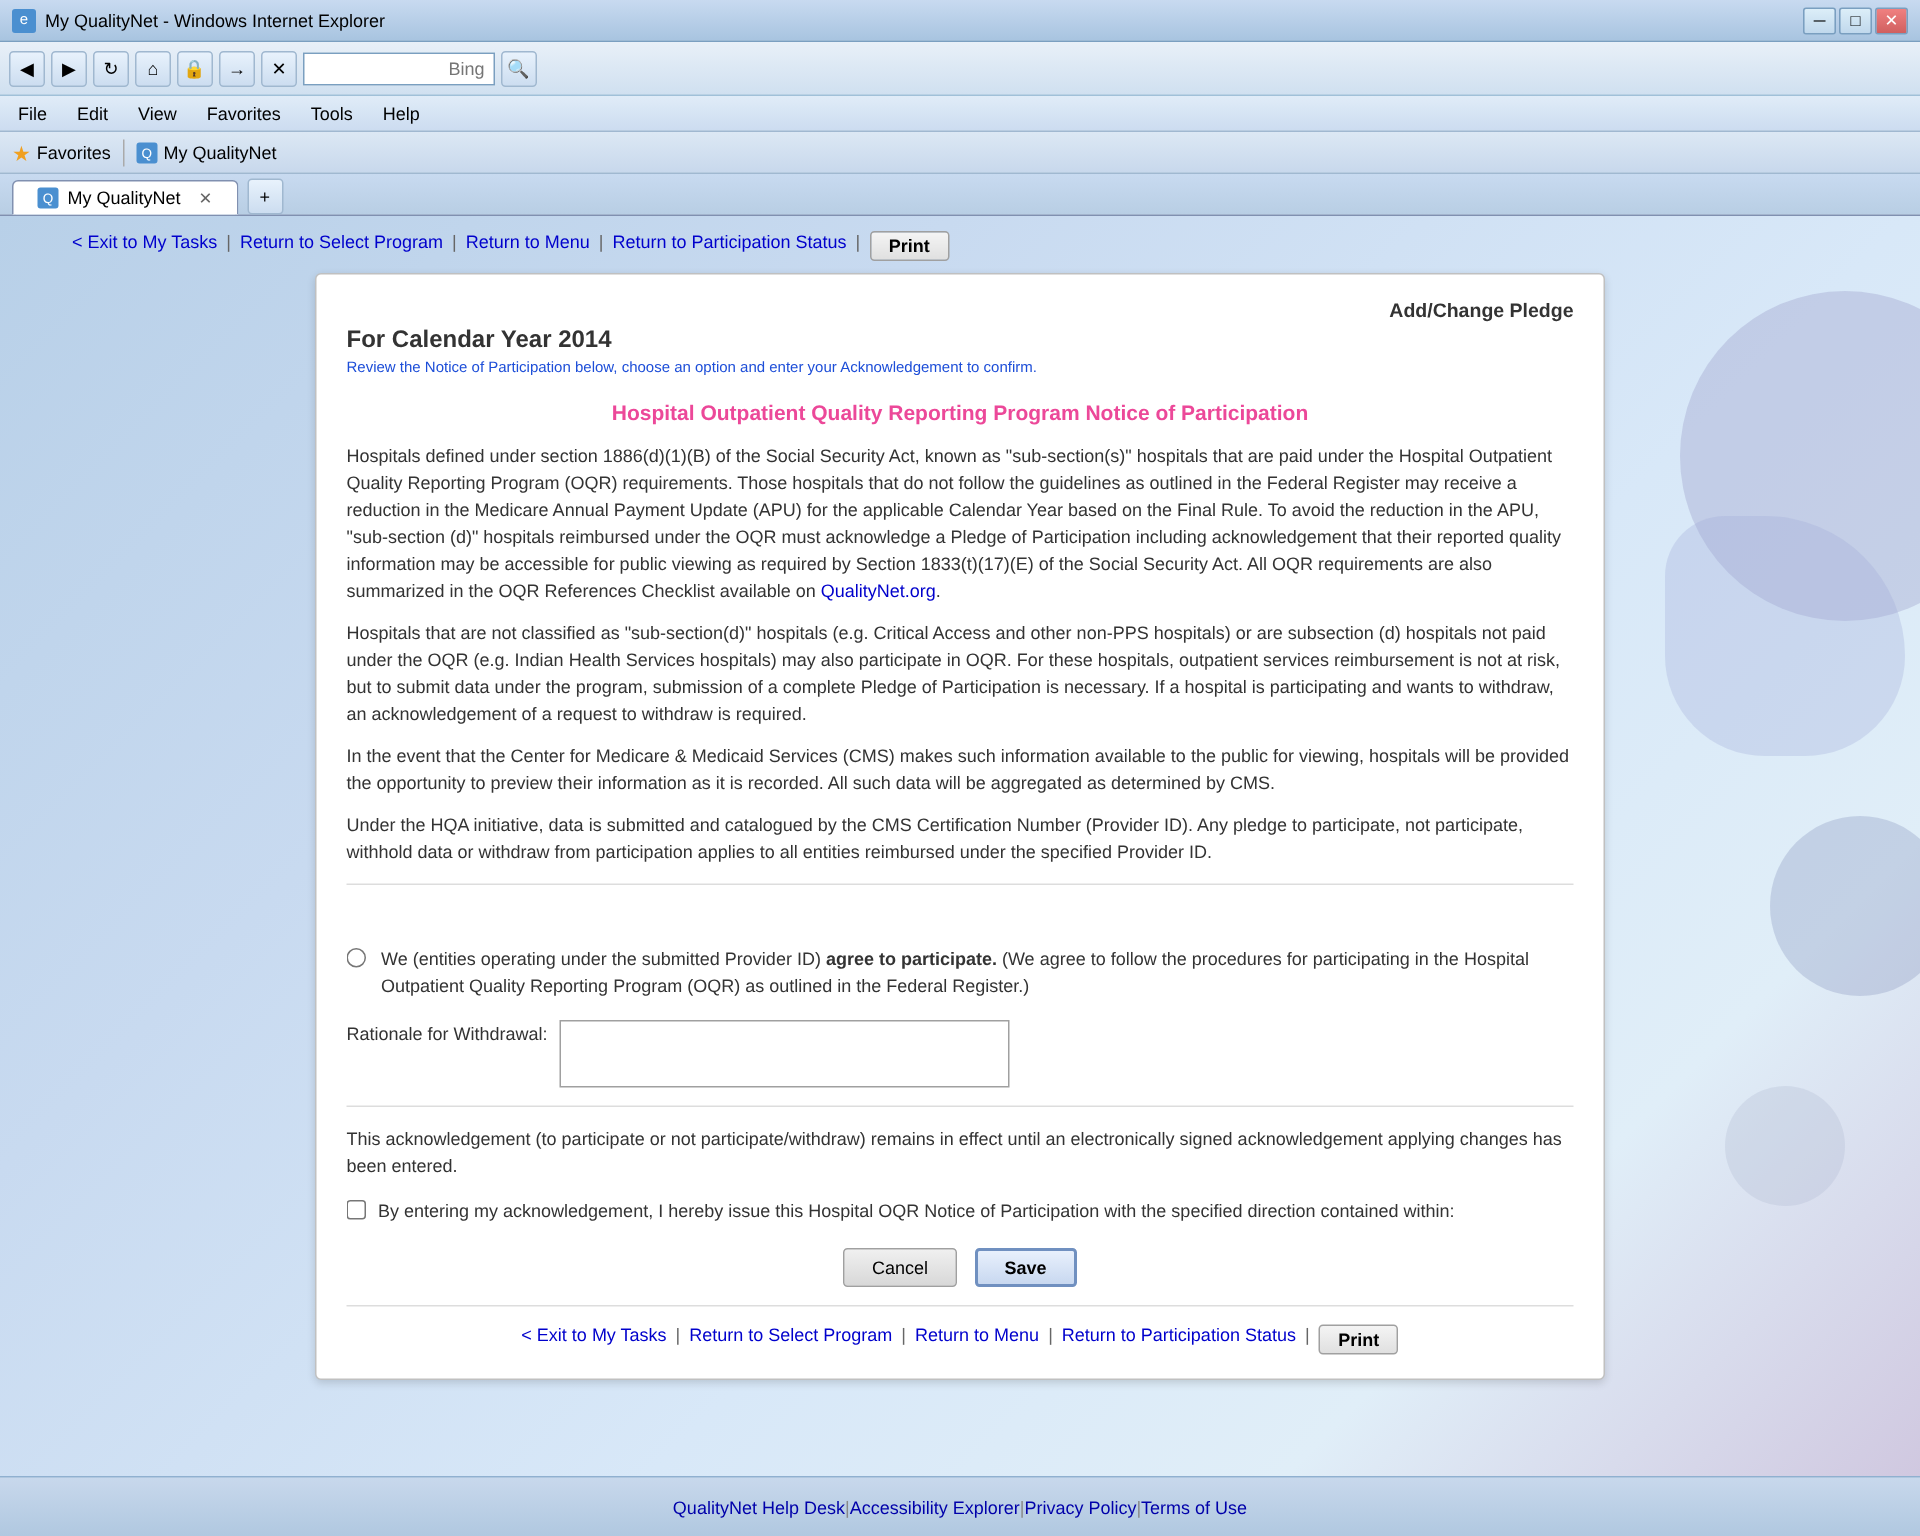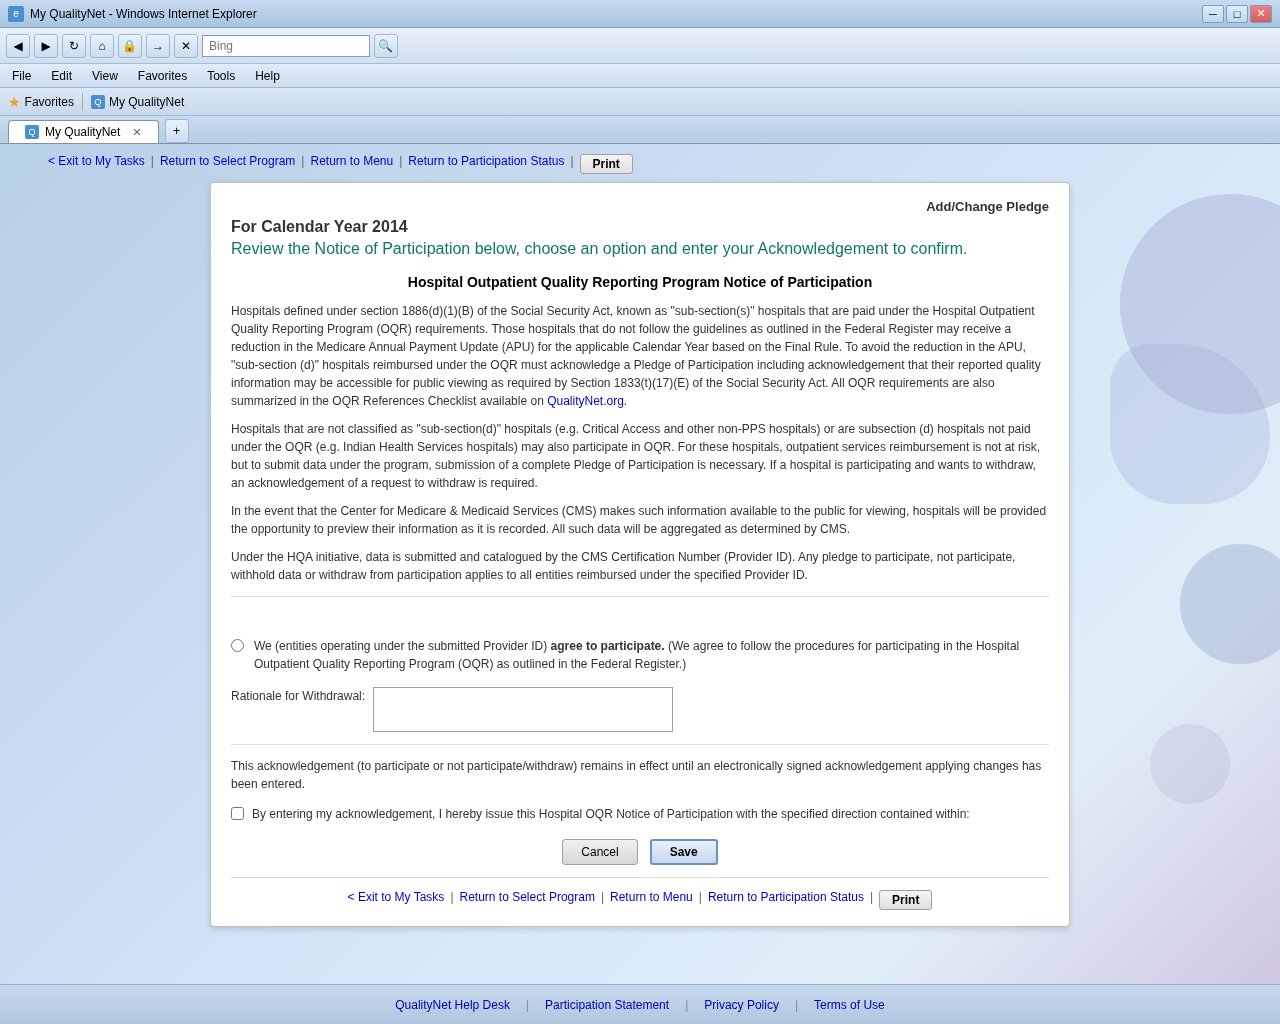--- a/index.html
+++ b/index.html
@@ -26,21 +26,21 @@
       background: linear-gradient(to bottom, #e8f0f8, #d0e0f0);
       height: 36px;
       display: flex;
       align-items: center;
       padding: 0 6px;
       gap: 4px;
       border-bottom: 1px solid #a0c0d8;
     }
     .nav-btn { width: 24px; height: 24px; border: 1px solid #a0b8d0; background: linear-gradient(to bottom, #e8f2fc, #ccddf0); border-radius: 3px; display: flex; align-items: center; justify-content: center; cursor: pointer; font-size: 12px; }
     .url-bar { flex: 1; height: 22px; border: 1px solid #7a9fc0; padding: 2px 6px; font-size: 12px; background: white; }
-    .search-bar { width: 168px; height: 22px; border: 1px solid #7a9fc0; padding: 2px 6px; font-size: 12px; background: white; }
+    .search-bar { width: 128px; height: 22px; border: 1px solid #7a9fc0; padding: 2px 6px; font-size: 12px; background: white; text-align: right; }
 
     
     .menu-bar {
       background: linear-gradient(to bottom, #e0ecf8, #ccdcf0);
       height: 24px;
       display: flex;
       align-items: center;
       padding: 0 8px;
       gap: 12px;
       border-bottom: 1px solid #a0b8d0;
@@ -114,23 +114,23 @@
       border: 1px solid #c0c0c0;
       border-radius: 4px;
       padding: 16px 20px;
       max-width: 860px;
       margin: 0 auto;
       box-shadow: 0 2px 6px rgba(0,0,0,0.15);
     }
 
     .page-title { font-size: 13px; font-weight: bold; color: #333; margin-bottom: 4px; text-align: right; }
     .year-title { font-size: 16px; font-weight: bold; color: #333; margin-bottom: 4px; }
-    .subtitle { font-size: 16px; color: #0f766e; margin-bottom: 16px; }
-
-    .section-heading { font-size: 14px; font-weight: bold; text-align: center; margin-bottom: 12px; color: #000000; }
+    .subtitle { font-size: 10px; color: #1d4ed8; margin-bottom: 16px; }
+
+    .section-heading { font-size: 14px; font-weight: bold; text-align: center; margin-bottom: 12px; color: #ec4899; }
 
     .body-text { font-size: 12px; color: #333; line-height: 1.5; margin-bottom: 10px; }
     .body-text a { color: #0000cc; }
 
     .divider { border: none; border-top: 1px solid #ddd; margin: 12px 0; }
 
     
     .radio-option { display: flex; align-items: flex-start; gap: 10px; margin-bottom: 14px; margin-top: 40px; }
     .radio-option input[type="radio"] { margin-top: 2px; flex-shrink: 0; }
     .radio-label { font-size: 12px; color: #333; line-height: 1.5; }
@@ -179,21 +179,20 @@
       font-weight: bold;
     }
 
     
     .footer-bar {
       background: linear-gradient(to bottom, #c8d8ec, #b0c8e0);
       height: 40px;
       display: flex;
       align-items: center;
       justify-content: center;
-      gap: 16px;
       font-size: 12px;
       border-top: 1px solid #90b0d0;
     }
     .footer-bar a { color: #0000aa; text-decoration: none; cursor: pointer; }
     .footer-sep { color: #888; }
   </style>
 </head>
 <body>
 
 <div class="title-bar">
@@ -333,18 +332,18 @@
       <button class="print-btn">Print</button>
     </div>
 
   </div>
   <div style="height:20px;"></div>
 </div>
 
 <div class="footer-bar">
   <a>QualityNet Help Desk</a>
   <span class="footer-sep">|</span>
-  <a>Participation Statement</a>
+  <a>Accessibility Explorer</a>
   <span class="footer-sep">|</span>
   <a>Privacy Policy</a>
   <span class="footer-sep">|</span>
   <a>Terms of Use</a>
 </div>
 
 </body></html>

